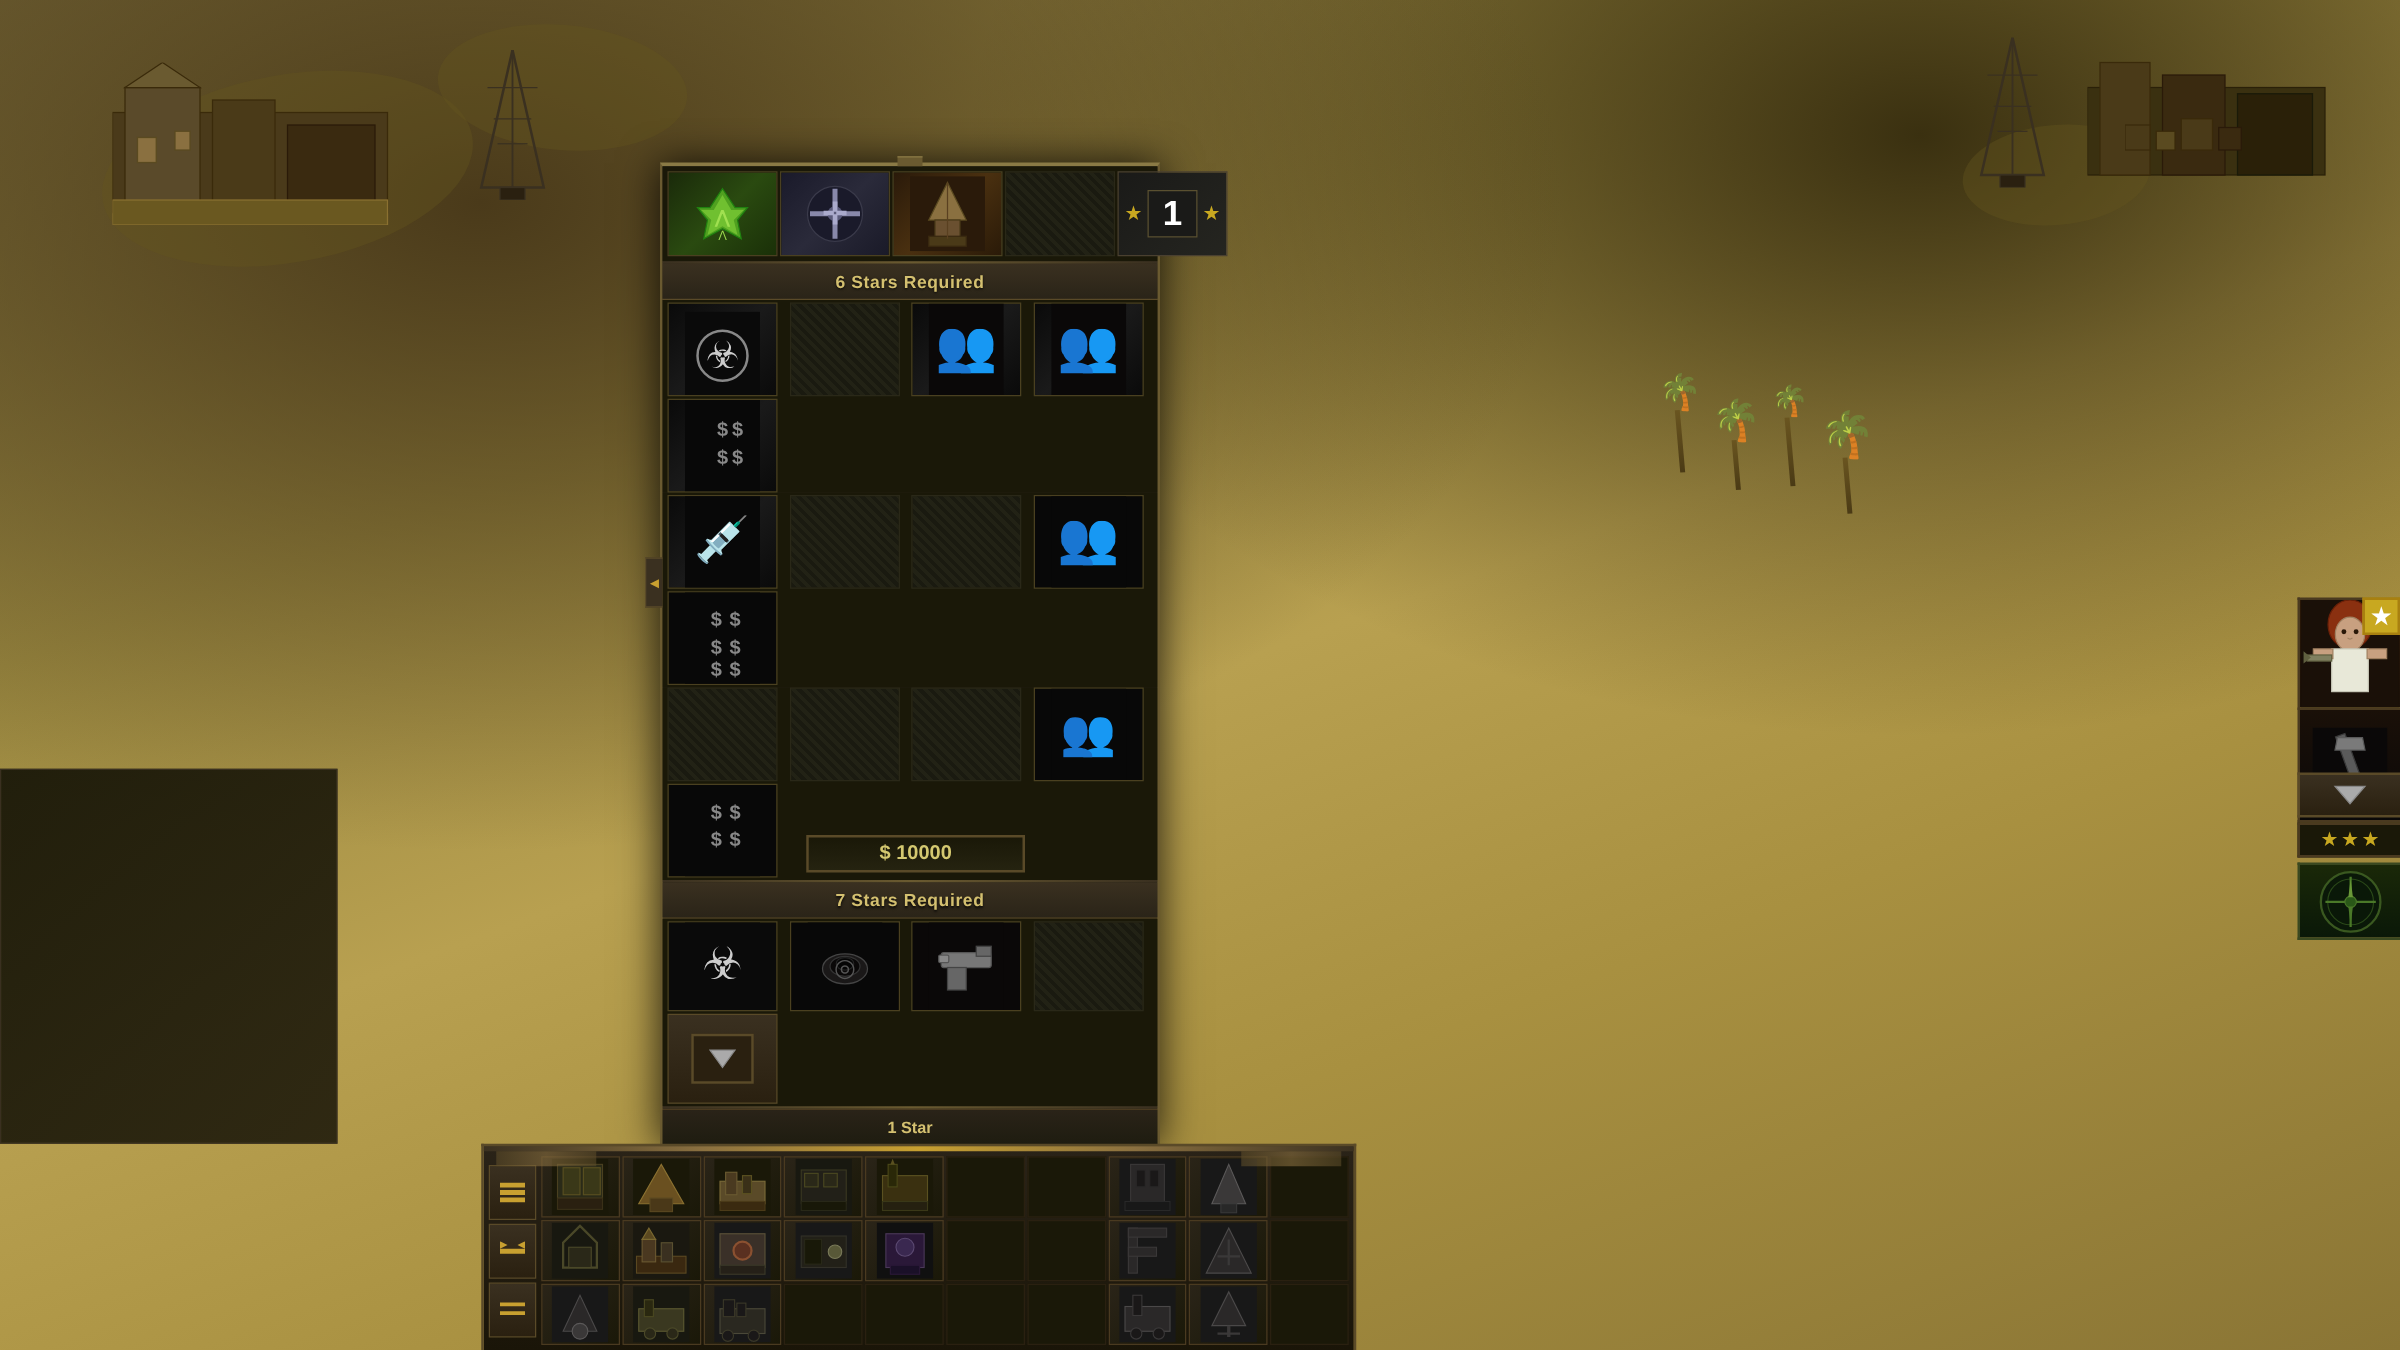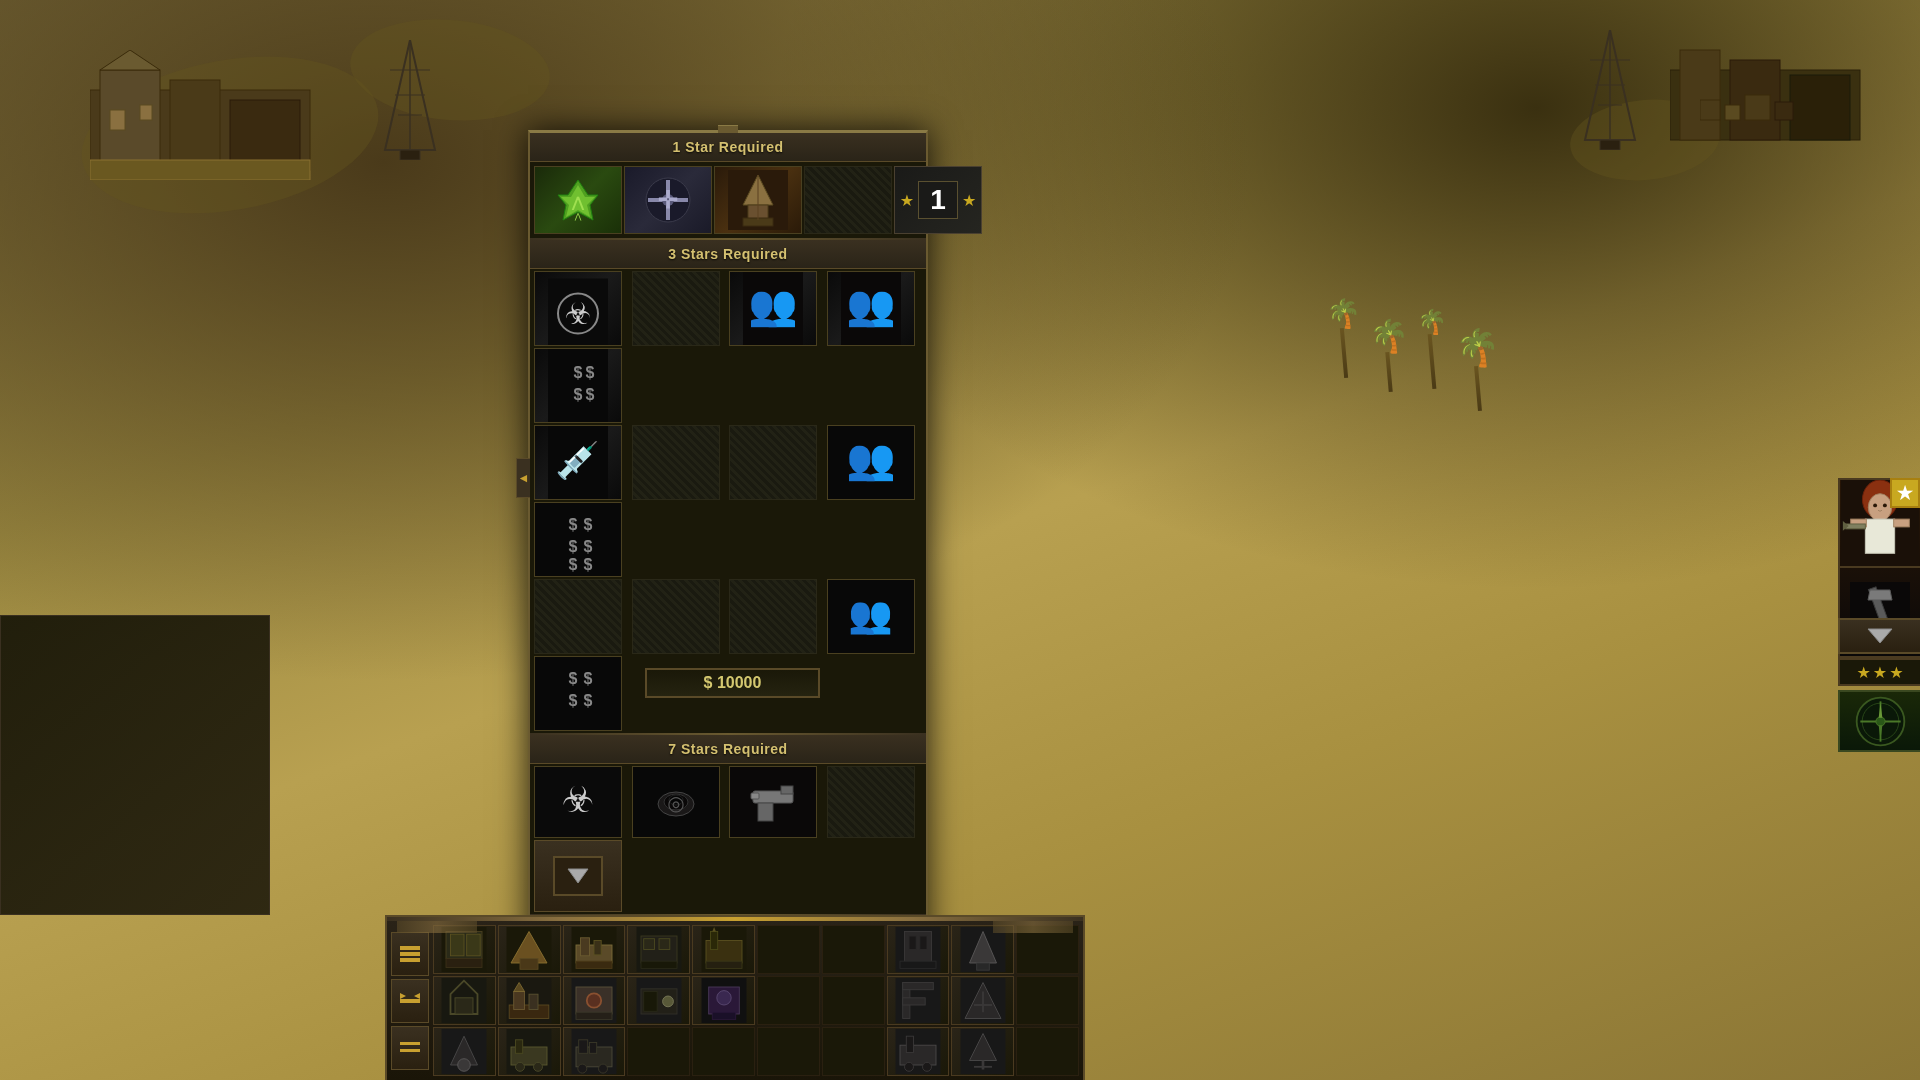--- a/index.html
+++ b/index.html
@@ -348,21 +348,20 @@
     <div style="width:100%;height:100%;background:linear-gradient(135deg,#1a1808,#2a2410);opacity:0.8;"></div>
   </div>
 
 </div>
 
 <div class="upgrade-panel" style="position:absolute;top:130px;left:528px;width:400px;">
 
   <div class="panel-connector"></div>
 
   <div>
-    <div class="section-header">1 Star Required</div>
 
     <div class="upgrade-grid">
 
       <div class="upgrade-cell active">
         <div class="icon-rank" style="width:100%;height:100%;">
           <svg viewBox="0 0 50 50" width="50" height="50">
             <polygon points="25,5 35,20 45,20 37,30 40,45 25,37 10,45 13,30 5,20 15,20" fill="#50a020" stroke="#208010" stroke-width="1"></polygon>
             <polygon points="25,10 32,22 42,22 34,30 37,42 25,35 13,42 16,30 8,22 18,22" fill="#70c030"></polygon>
             <text x="25" y="32" text-anchor="middle" fill="#a0e050" font-size="14" font-weight="bold">⋀</text>
             <text x="25" y="44" text-anchor="middle" fill="#a0e050" font-size="8">⋀</text>
@@ -402,21 +401,21 @@
         <span class="star-symbol">★</span>
         <div class="star-number">1</div>
         <span class="star-symbol">★</span>
       </div>
     </div>
   </div>
 
   <div class="section-divider"></div>
 
   <div>
-    <div class="section-header">3 Stars Required</div>
+    <div class="section-header">6 Stars Required</div>
 
     <div class="upgrade-row" style="padding-top:2px;">
 
       <div class="upgrade-cell active" style="height:75px;">
         <div class="icon-biohazard" style="width:100%;height:100%;">
           <svg viewBox="0 0 60 60" width="60" height="75">
             <rect x="0" y="0" width="60" height="75" fill="#0a0a0a"></rect>
             <circle cx="30" cy="35" r="20" fill="none" stroke="#888" stroke-width="2"></circle>
 
             <text x="30" y="45" text-anchor="middle" fill="#cccccc" font-size="30">☣</text>

